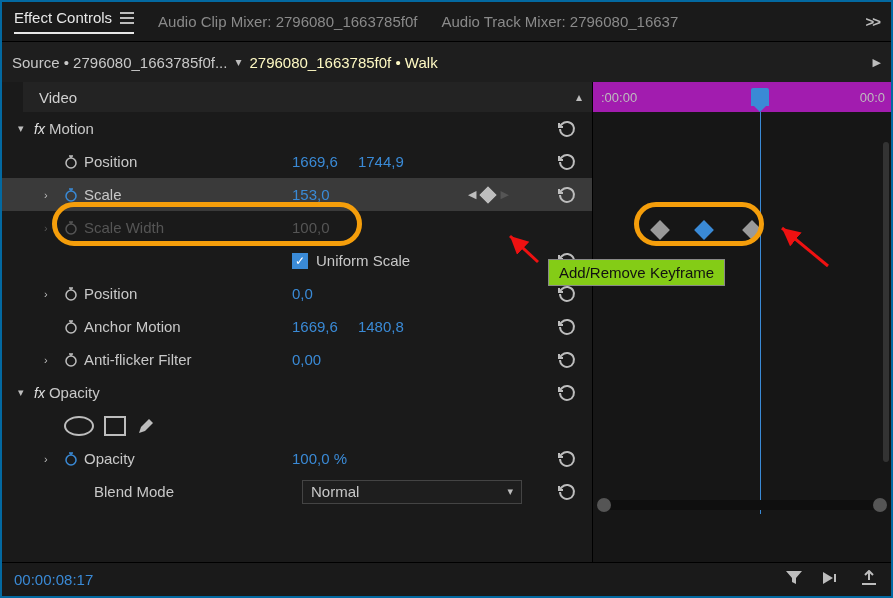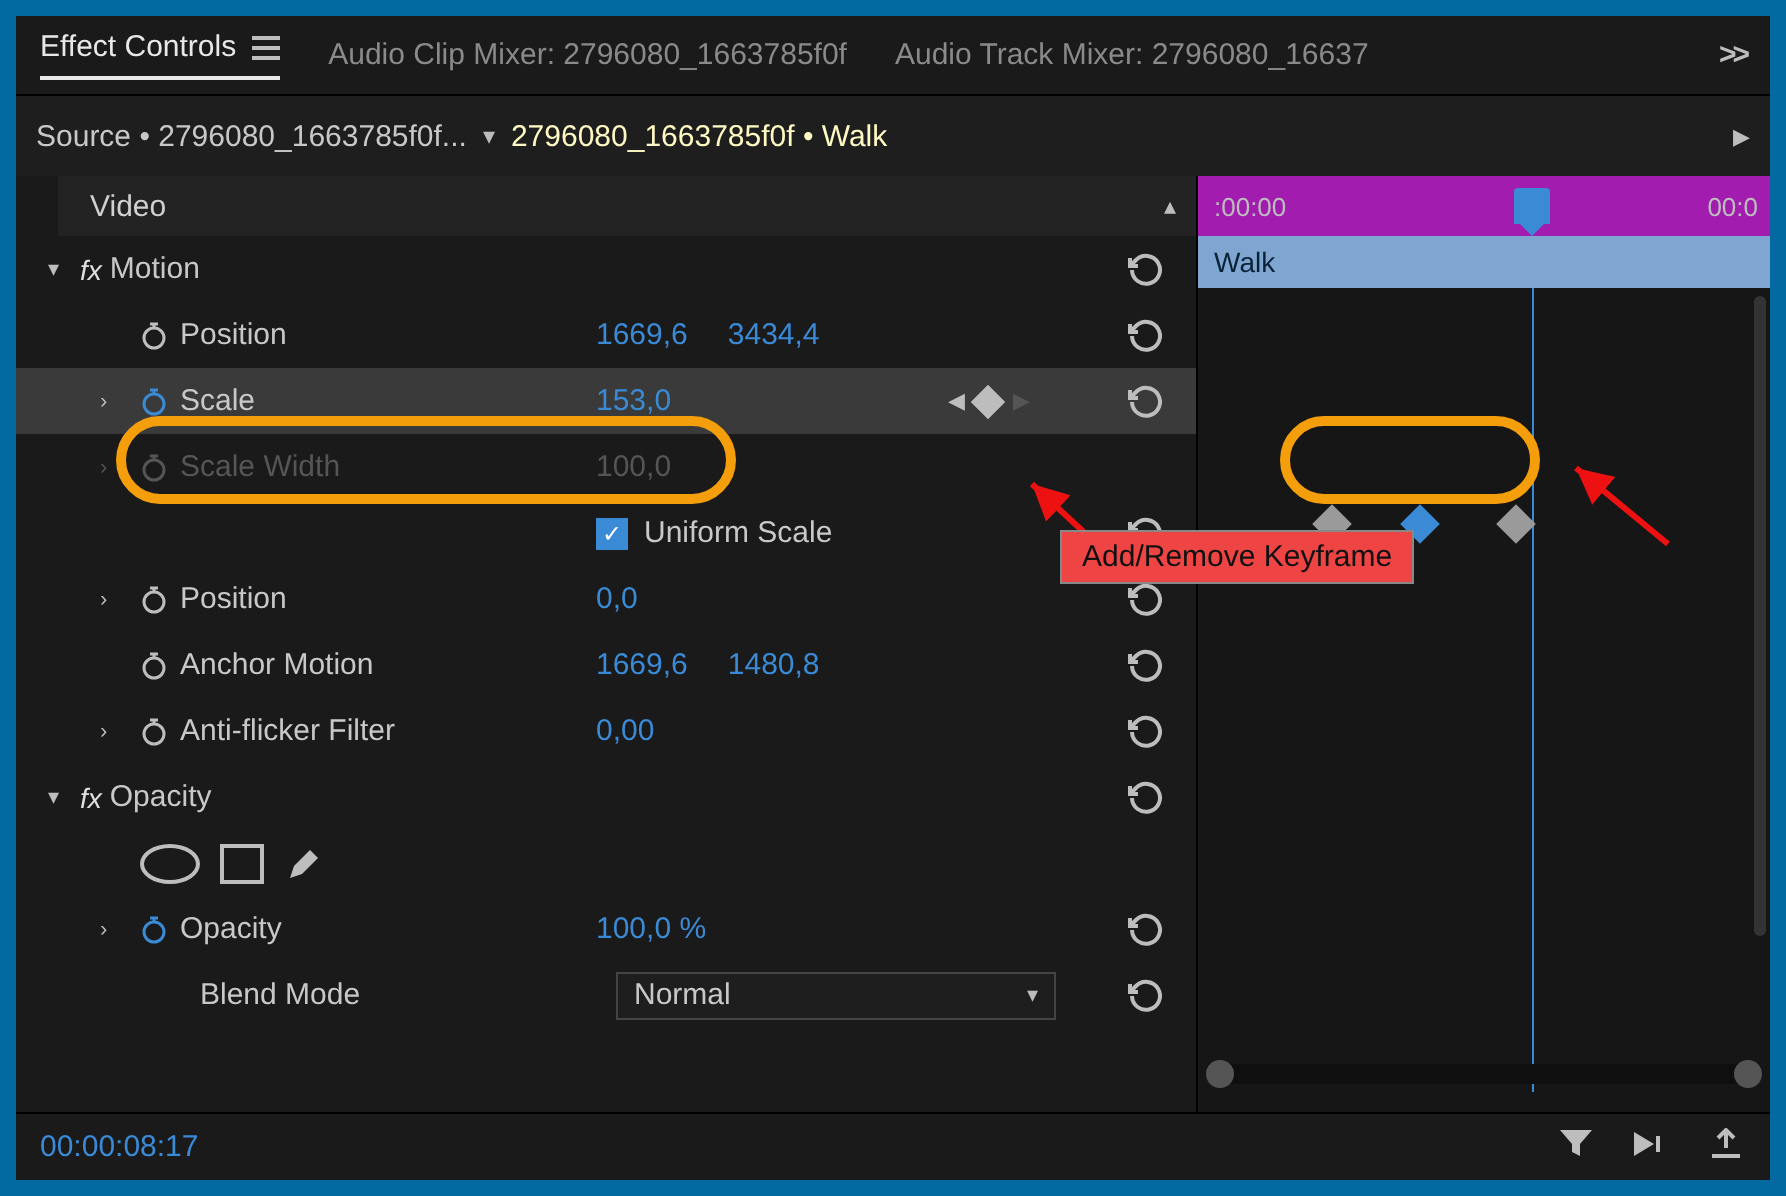--- a/index.html
+++ b/index.html
@@ -1,17 +1,17 @@
 <!DOCTYPE html>
 <html><head>
 <meta charset="utf-8">
 <style>
   * { box-sizing: border-box; margin: 0; padding: 0; font-family: "Segoe UI", Arial, sans-serif; }
   body { background: #0f0f0f; width: 893px; height: 598px; overflow: hidden; color: #d0d0d0; font-size: 15px; }
-  .panel { border: 8px solid #0369a1; width: 893px; height: 598px; position: relative; background: #1a1a1a; }
+  .panel { border: 2px solid #0369a1; width: 893px; height: 598px; position: relative; background: #1a1a1a; }
   
   .tabs { display: flex; align-items: center; height: 40px; padding: 0 12px; gap: 24px; border-bottom: 1px solid #000; background: #1a1a1a; }
   .tab-active { color: #e8e8e8; border-bottom: 2px solid #e8e8e8; padding-bottom: 6px; display:flex; align-items:center; gap:8px;}
   .tab { color: #8a8a8a; }
   .hamburger { width:14px; height:12px; position:relative; }
   .hamburger::before, .hamburger::after, .hamburger span { content:""; position:absolute; left:0; right:0; height:2px; background:#bdbdbd; }
   .hamburger::before { top:0; } .hamburger span { top:5px; } .hamburger::after { bottom:0; }
   .overflow { margin-left:auto; color:#bdbdbd; font-weight:bold; letter-spacing:-2px; }
   
   .source-row { display:flex; align-items:center; height:40px; padding:0 10px; background:#1e1e1e; position:relative; }
@@ -76,21 +76,21 @@
   .zoombar { position:absolute; bottom:4px; left:8px; right:8px; height:10px; background:#0f0f0f; border-radius:5px; }
   .zoombar .hL, .zoombar .hR { position:absolute; top:-2px; width:14px; height:14px; border-radius:50%; background:#555; }
   .zoombar .hL { left:-4px; } .zoombar .hR { right:-4px; }
   
   .hl { position:absolute; border:5px solid #f59e0b; border-radius:22px; pointer-events:none; }
   .hl1 { left:50px; top:200px; width:310px; height:44px; }
   .hl2 { left:632px; top:200px; width:130px; height:44px; }
   
   .arrow { position:absolute; pointer-events:none; }
   
-  .tooltip { position:absolute; left:522px; top:257px; background:#ef4444; color:#111; padding:4px 10px; font-size:15px; border:1px solid #888; z-index:5; }
+  .tooltip { position:absolute; left:546px; top:257px; background:#84cc16; color:#111; padding:4px 10px; font-size:15px; border:1px solid #888; z-index:5; }
   
   .vscroll { position:absolute; right:2px; top:60px; width:6px; height:300px; background:#333; border-radius:3px; }
 </style>
 </head>
 <body>
 <div class="panel">
 
   <div class="tabs">
     <div class="tab-active">
       <span>Effect Controls</span>
@@ -133,21 +133,21 @@
       <div class="row indent2">
         <span class="stop">
           <svg width="14" height="14" viewBox="0 0 14 14" fill="none" stroke="#bdbdbd" stroke-width="1.5">
               <circle cx="7" cy="8" r="5"></circle>
               <path d="M7 3V1M5 1h4"></path>
             </svg>
         </span>
         <span class="lbl">Position</span>
         <span class="vals">
           <span class="val">1669,6</span>
-          <span class="val">3434,4</span>
+          <span class="val">1744,9</span>
         </span>
         <span class="reset">
           <svg width="22" height="18" viewBox="0 0 22 18" fill="none" stroke="#bdbdbd" stroke-width="2">
               <path d="M4 9a7 7 0 1 0 2-5L3 7"></path>
               <path d="M3 3v4h4"></path>
             </svg>
         </span>
       </div>
 
       <div class="row indent2 sel">
@@ -318,23 +318,20 @@
         </span>
       </div>
 
     </div>
 
     <div class="right">
       <div class="ruler">
         <span class="t0">:00:00</span>
         <span class="t1">00:0</span>
         <div class="playhead-handle"></div>
-      </div>
-      <div class="clipbar">
-        <span>Walk</span>
       </div>
       <div class="tl-body">
         <div class="playhead-line"></div>
         <div class="kf-track">
           <span class="dia2 dia-grey" style="left:60px"></span>
           <span class="dia2 dia-blue" style="left:104px"></span>
           <span class="dia2 dia-grey" style="left:152px"></span>
         </div>
         <div class="zoombar">
           <span class="hL"></span>

